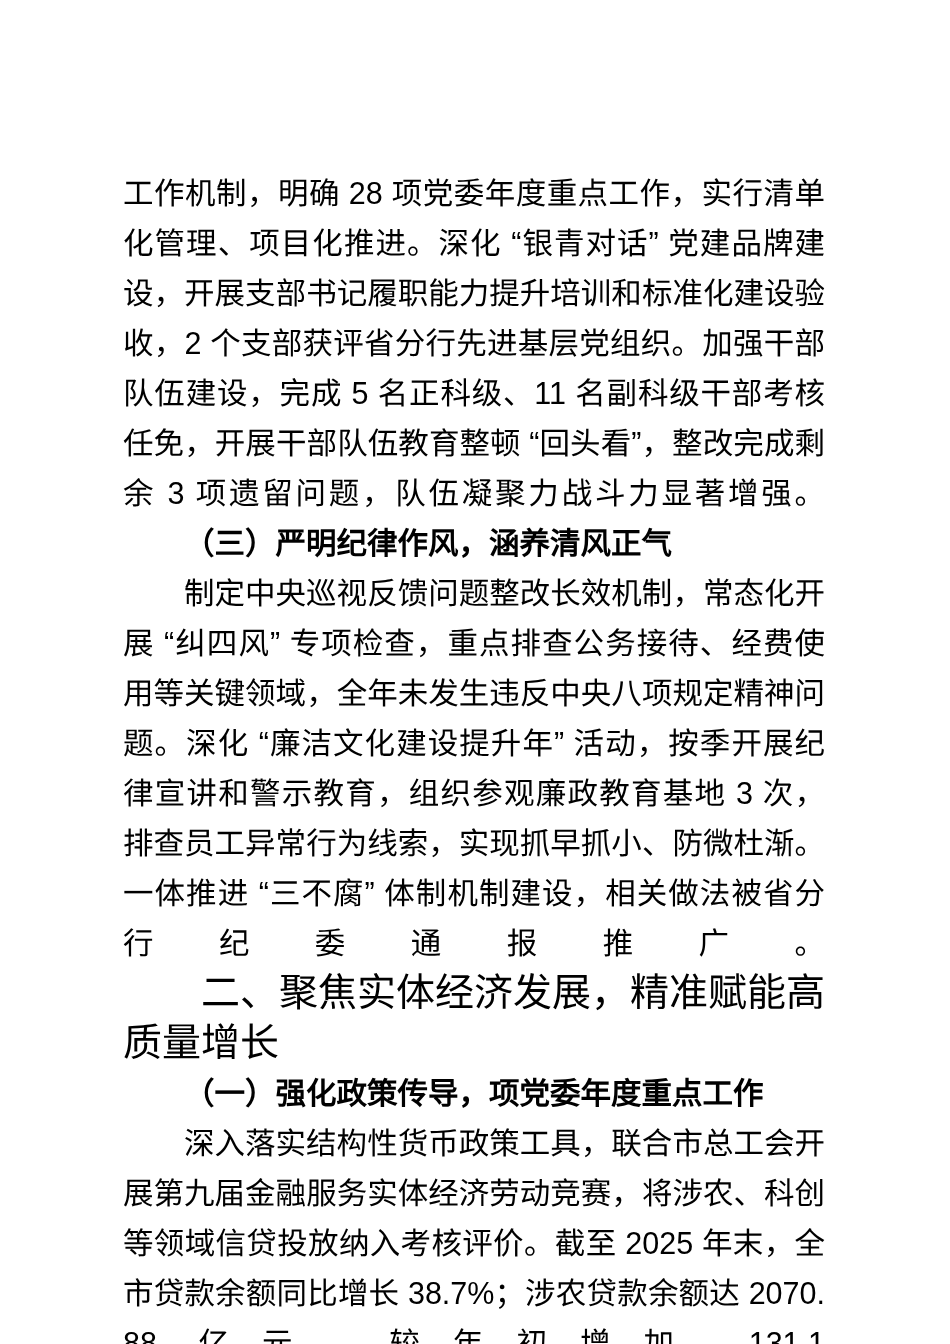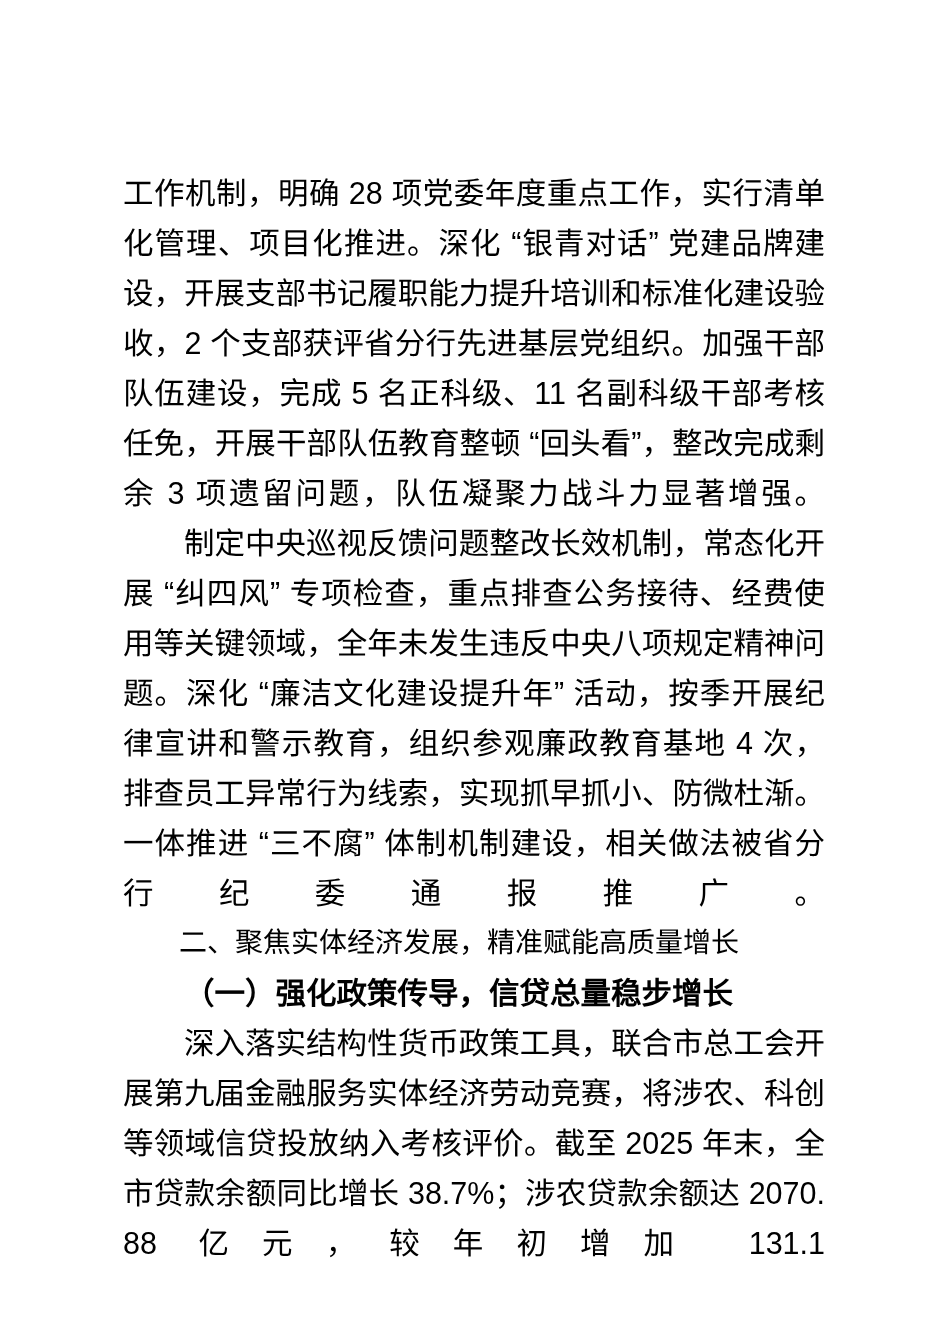--- a/index.html
+++ b/index.html
@@ -54,44 +54,45 @@
     font-size: 30.5px;
     line-height: 50px;
     text-align: left;
     text-indent: 2em;
     margin: 0;
     font-weight: 700;
   }
 
   
   .heading-plain {
-    font-size: 28px;
+    font-size: 39px;
     line-height: 50px;
     text-align: left;
     text-indent: 2em;
     margin: 0;
     font-weight: 400;
   }
 
   
   .justify-all {
     text-align-last: justify;
   }
 </style>
 </head>
 <body>
 
 <div class="page">
   <div class="content">
 
     <p class="para no-indent justify-all">工作机制，明确 28 项党委年度重点工作，实行清单化管理、项目化推进。深化 “银青对话” 党建品牌建设，开展支部书记履职能力提升培训和标准化建设验收，2 个支部获评省分行先进基层党组织。加强干部队伍建设，完成 5 名正科级、11 名副科级干部考核任免，开展干部队伍教育整顿 “回头看”，整改完成剩余 3 项遗留问题，队伍凝聚力战斗力显著增强。</p>
 
+    <p class="heading-bold">（三）严明纪律作风，涵养清风正气</p>
 
-    <p class="para justify-all">制定中央巡视反馈问题整改长效机制，常态化开展 “纠四风” 专项检查，重点排查公务接待、经费使用等关键领域，全年未发生违反中央八项规定精神问题。深化 “廉洁文化建设提升年” 活动，按季开展纪律宣讲和警示教育，组织参观廉政教育基地 4 次，排查员工异常行为线索，实现抓早抓小、防微杜渐。一体推进 “三不腐” 体制机制建设，相关做法被省分行纪委通报推广。</p>
+    <p class="para justify-all">制定中央巡视反馈问题整改长效机制，常态化开展 “纠四风” 专项检查，重点排查公务接待、经费使用等关键领域，全年未发生违反中央八项规定精神问题。深化 “廉洁文化建设提升年” 活动，按季开展纪律宣讲和警示教育，组织参观廉政教育基地 3 次，排查员工异常行为线索，实现抓早抓小、防微杜渐。一体推进 “三不腐” 体制机制建设，相关做法被省分行纪委通报推广。</p>
 
     <p class="heading-plain">二、聚焦实体经济发展，精准赋能高质量增长</p>
 
-    <p class="heading-bold">（一）强化政策传导，信贷总量稳步增长</p>
+    <p class="heading-bold">（一）强化政策传导，项党委年度重点工作</p>
 
     <p class="para justify-all">深入落实结构性货币政策工具，联合市总工会开展第九届金融服务实体经济劳动竞赛，将涉农、科创等领域信贷投放纳入考核评价。截至 2025 年末，全市贷款余额同比增长 38.7%；涉农贷款余额达 2070.88 亿元，较年初增加 131.1</p>
 
   </div>
 </div>
 
 </body></html>

